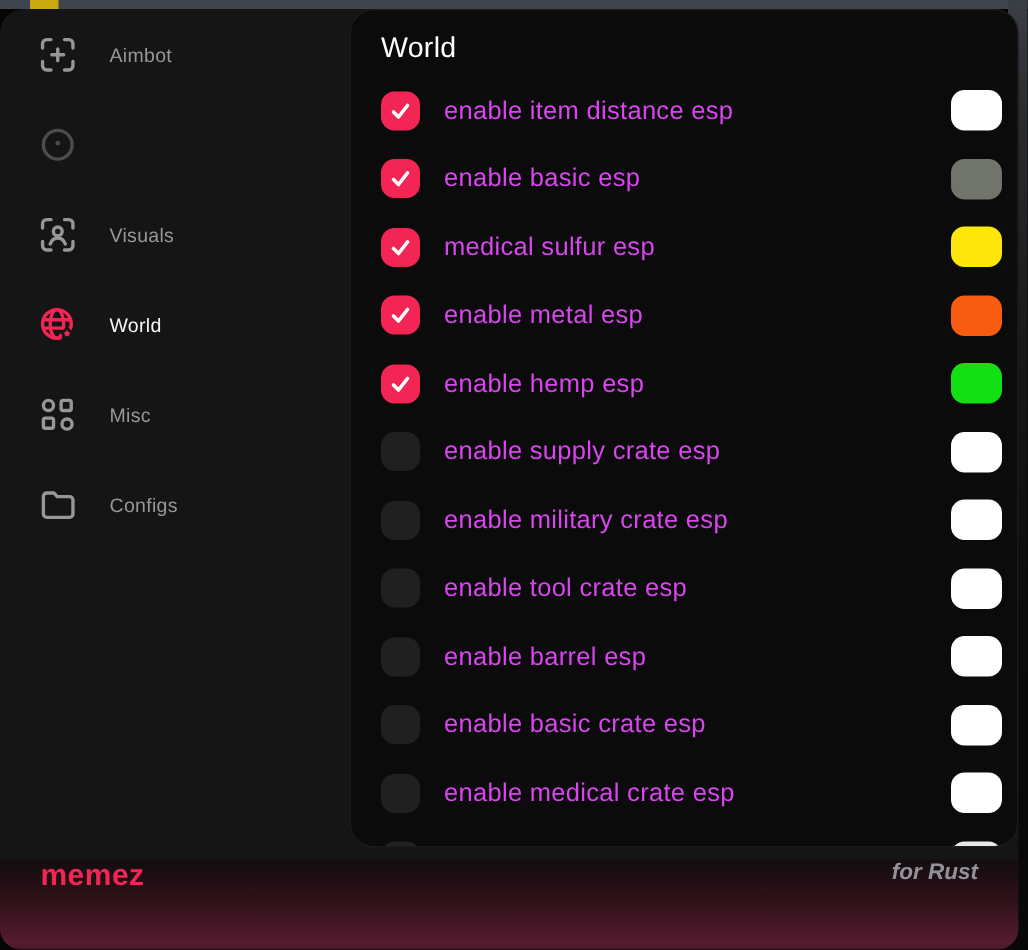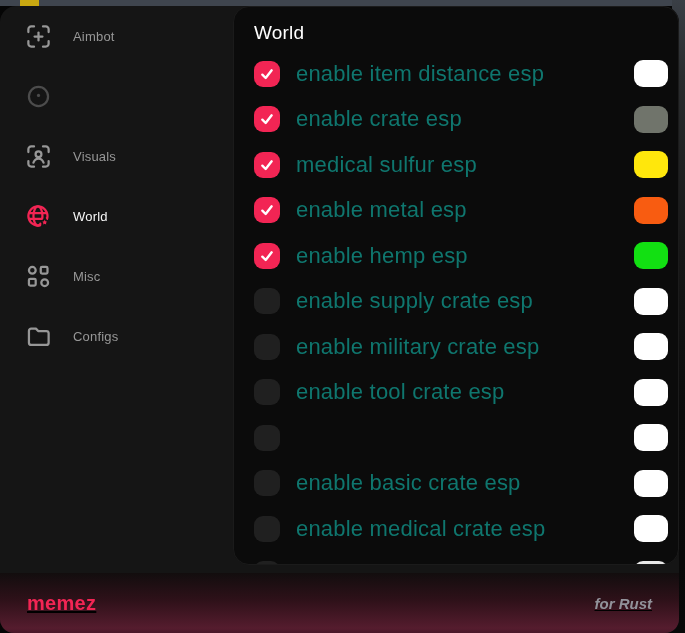--- a/index.html
+++ b/index.html
@@ -61,33 +61,32 @@
   .panel-title { color: #ffffff; font-size: 19px; font-weight: 500; margin-bottom: 7px; letter-spacing: 0.2px; }
   .esp-row { height: 45.5px; display: flex; align-items: center; }
   .checkbox {
     width: 26px; height: 26px; flex: none;
     border-radius: 9px; background: #202020;
     display: flex; align-items: center; justify-content: center;
     cursor: pointer;
   }
   .checkbox.checked { background: var(--accent); }
   .checkbox svg { width: 16px; height: 16px; display: block; }
-  .esp-label { margin-left: 16px; color: #0f766e; font-size: 22px; letter-spacing: 0.2px; }
+  .esp-label { margin-left: 16px; color: #d946ef; font-size: 17px; letter-spacing: 0.2px; }
   .swatch {
     margin-left: auto; width: 34px; height: 27px; flex: none;
     border-radius: 9px; cursor: pointer;
   }
 
   
   .footer {
     height: 60px; flex: none;
     background: linear-gradient(180deg, #120d0e 0%, #2e1119 45%, #551c2e 92%, #491829 100%);
-    display: flex; align-items: center; justify-content: space-between;
+    display: flex; align-items: flex-start; justify-content: space-between;
     padding: 0 27px;
-    text-decoration: underline;
   }
   .brand { color: var(--accent); font-size: 20px; font-weight: bold; letter-spacing: 0.3px; }
   .tagline { color: #92929a; font-size: 15px; font-weight: bold; font-style: italic; }
 </style>
 </head>
 <body>
 
 <div class="backdrop-top"></div>
 <div class="backdrop-sliver"></div>
 <div class="backdrop-right"></div>
@@ -171,21 +170,21 @@
             </span>
     <span class="esp-label">enable item distance esp</span>
     <span class="swatch" style="background: rgb(255, 255, 255);"></span>
   </div>
           <div class="esp-row">
     <span class="checkbox checked">
               <svg viewBox="0 0 24 24" fill="none" stroke="#ffffff" stroke-width="3.6" stroke-linecap="round" stroke-linejoin="round">
                 <polyline points="5,13 10,18 19,6.5"></polyline>
               </svg>
             </span>
-    <span class="esp-label">enable crate esp</span>
+    <span class="esp-label">enable basic esp</span>
     <span class="swatch" style="background: rgb(112, 116, 107);"></span>
   </div>
           <div class="esp-row">
     <span class="checkbox checked">
               <svg viewBox="0 0 24 24" fill="none" stroke="#ffffff" stroke-width="3.6" stroke-linecap="round" stroke-linejoin="round">
                 <polyline points="5,13 10,18 19,6.5"></polyline>
               </svg>
             </span>
     <span class="esp-label">medical sulfur esp</span>
     <span class="swatch" style="background: rgb(255, 231, 12);"></span>
@@ -218,20 +217,21 @@
     <span class="esp-label">enable military crate esp</span>
     <span class="swatch" style="background: rgb(255, 255, 255);"></span>
   </div>
           <div class="esp-row">
     <span class="checkbox"></span>
     <span class="esp-label">enable tool crate esp</span>
     <span class="swatch" style="background: rgb(255, 255, 255);"></span>
   </div>
           <div class="esp-row">
     <span class="checkbox"></span>
+    <span class="esp-label">enable barrel esp</span>
     <span class="swatch" style="background: rgb(255, 255, 255);"></span>
   </div>
           <div class="esp-row">
     <span class="checkbox"></span>
     <span class="esp-label">enable basic crate esp</span>
     <span class="swatch" style="background: rgb(255, 255, 255);"></span>
   </div>
           <div class="esp-row">
     <span class="checkbox"></span>
     <span class="esp-label">enable medical crate esp</span>

